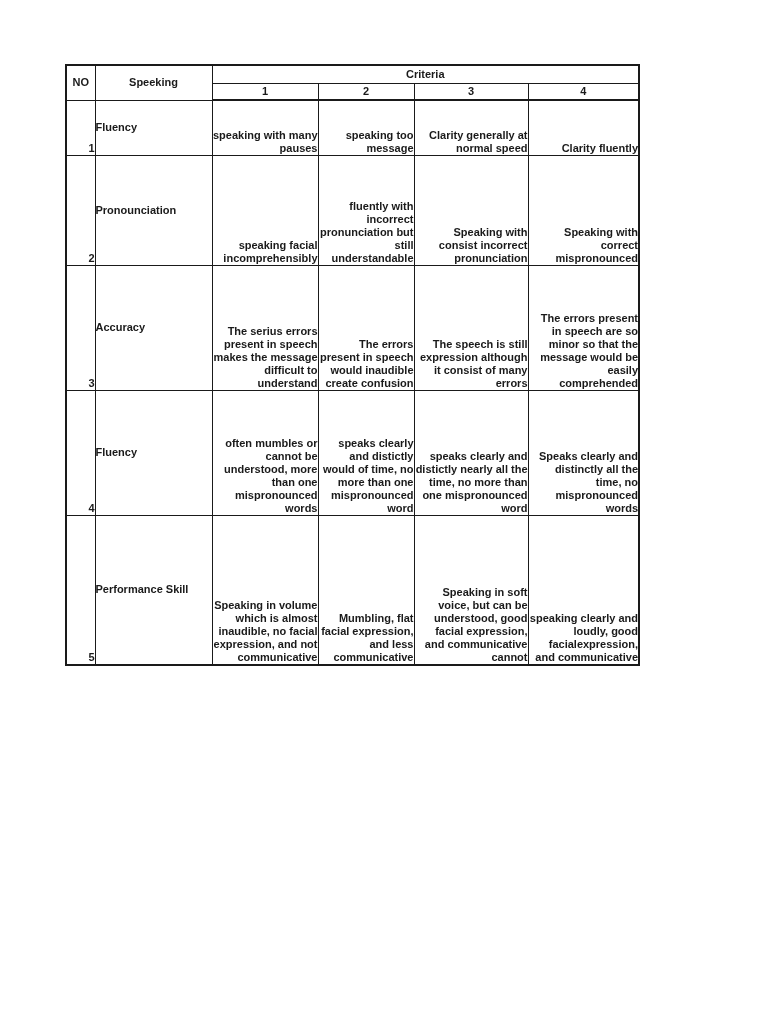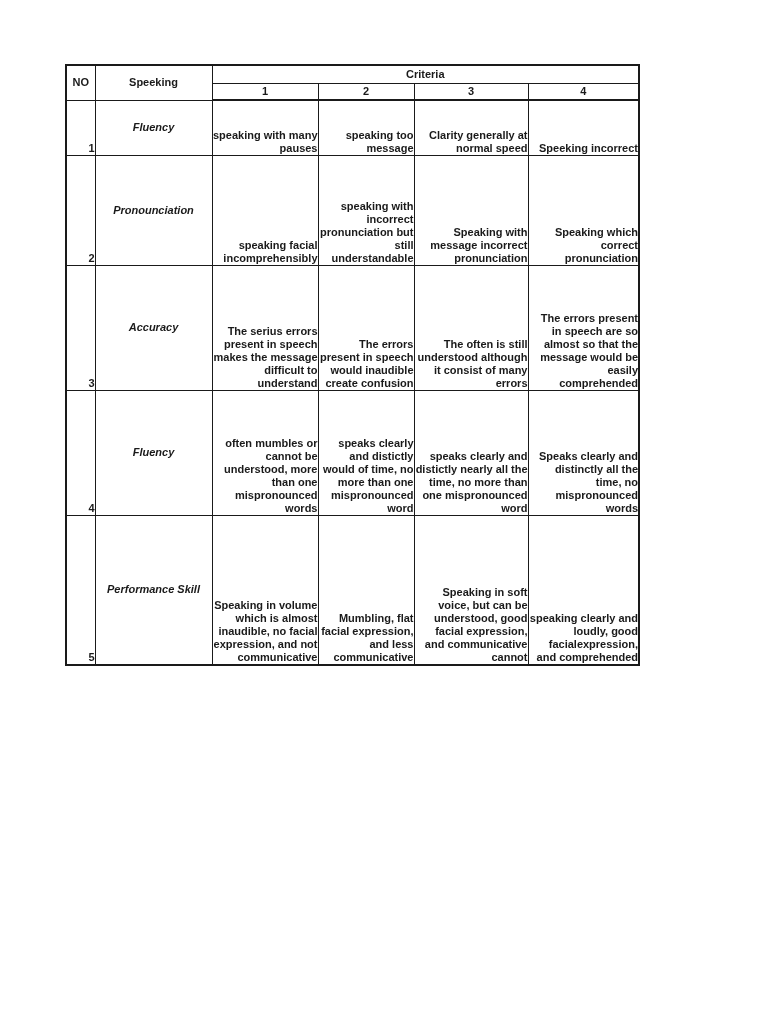--- a/index.html
+++ b/index.html
@@ -51,23 +51,22 @@
   tr.r3 { height: 125px; }
   tr.r4 { height: 125px; }
   tr.r5 { height: 150px; }
   td.no {
     vertical-align: bottom;
     text-align: right;
     padding: 0 4px 1px 0;
   }
   td.aspect {
     vertical-align: middle;
-    text-align: center;
+    text-align: left;
     padding: 0 2px;
-    font-style: italic;
   }
   td.crit {
     vertical-align: bottom;
     text-align: right;
     padding: 1px 1px 2px 2px;
     white-space: pre-wrap;
     word-wrap: break-word;
   }
 </style>
 </head>
@@ -95,53 +94,53 @@
         <td class="hc">3</td>
         <td class="hc">4</td>
       </tr>
 
       <tr class="r1">
         <td class="no">1</td>
         <td class="aspect">Fluency</td>
         <td class="crit">speaking with many pauses</td>
         <td class="crit">speaking too message</td>
         <td class="crit">Clarity generally at normal speed</td>
-        <td class="crit">Speeking incorrect</td>
+        <td class="crit">Clarity fluently</td>
       </tr>
 
       <tr class="r2">
         <td class="no">2</td>
         <td class="aspect">Pronounciation</td>
         <td class="crit">speaking facial incomprehensibly</td>
-        <td class="crit">speaking with incorrect pronunciation but still understandable</td>
-        <td class="crit">Speaking with message incorrect pronunciation</td>
-        <td class="crit">Speaking which correct pronunciation</td>
+        <td class="crit">fluently with incorrect pronunciation but still understandable</td>
+        <td class="crit">Speaking with consist incorrect pronunciation</td>
+        <td class="crit">Speaking with correct mispronounced</td>
       </tr>
 
       <tr class="r3">
         <td class="no">3</td>
         <td class="aspect">Accuracy</td>
         <td class="crit">The serius errors present in speech makes the message difficult to understand</td>
         <td class="crit">The errors present in speech would inaudible create confusion</td>
-        <td class="crit">The often is still understood although it consist of many errors</td>
-        <td class="crit">The errors present in speech are so almost so that the message would be easily comprehended</td>
+        <td class="crit">The speech is still expression although it consist of many errors</td>
+        <td class="crit">The errors present in speech are so minor so that the message would be easily comprehended</td>
       </tr>
 
       <tr class="r4">
         <td class="no">4</td>
         <td class="aspect">Fluency</td>
         <td class="crit"> often mumbles or cannot be understood, more than one mispronounced words</td>
         <td class="crit">speaks clearly and distictly would of time, no more than one mispronounced word</td>
         <td class="crit">speaks clearly and distictly nearly all the time, no more than one mispronounced word</td>
         <td class="crit">Speaks clearly and distinctly all the time, no mispronounced words</td>
       </tr>
 
       <tr class="r5">
         <td class="no">5</td>
         <td class="aspect">Performance Skill</td>
         <td class="crit">Speaking in volume which is almost inaudible, no facial expression, and not communicative</td>
         <td class="crit">Mumbling, flat facial expression, and less communicative</td>
         <td class="crit">Speaking in soft voice, but can be understood, good facial expression, and communicative cannot</td>
-        <td class="crit">speaking clearly and loudly, good facialexpression, and comprehended</td>
+        <td class="crit">speaking clearly and loudly, good facialexpression, and communicative</td>
       </tr>
     </tbody>
   </table>
 </div>
 
 </body></html>

